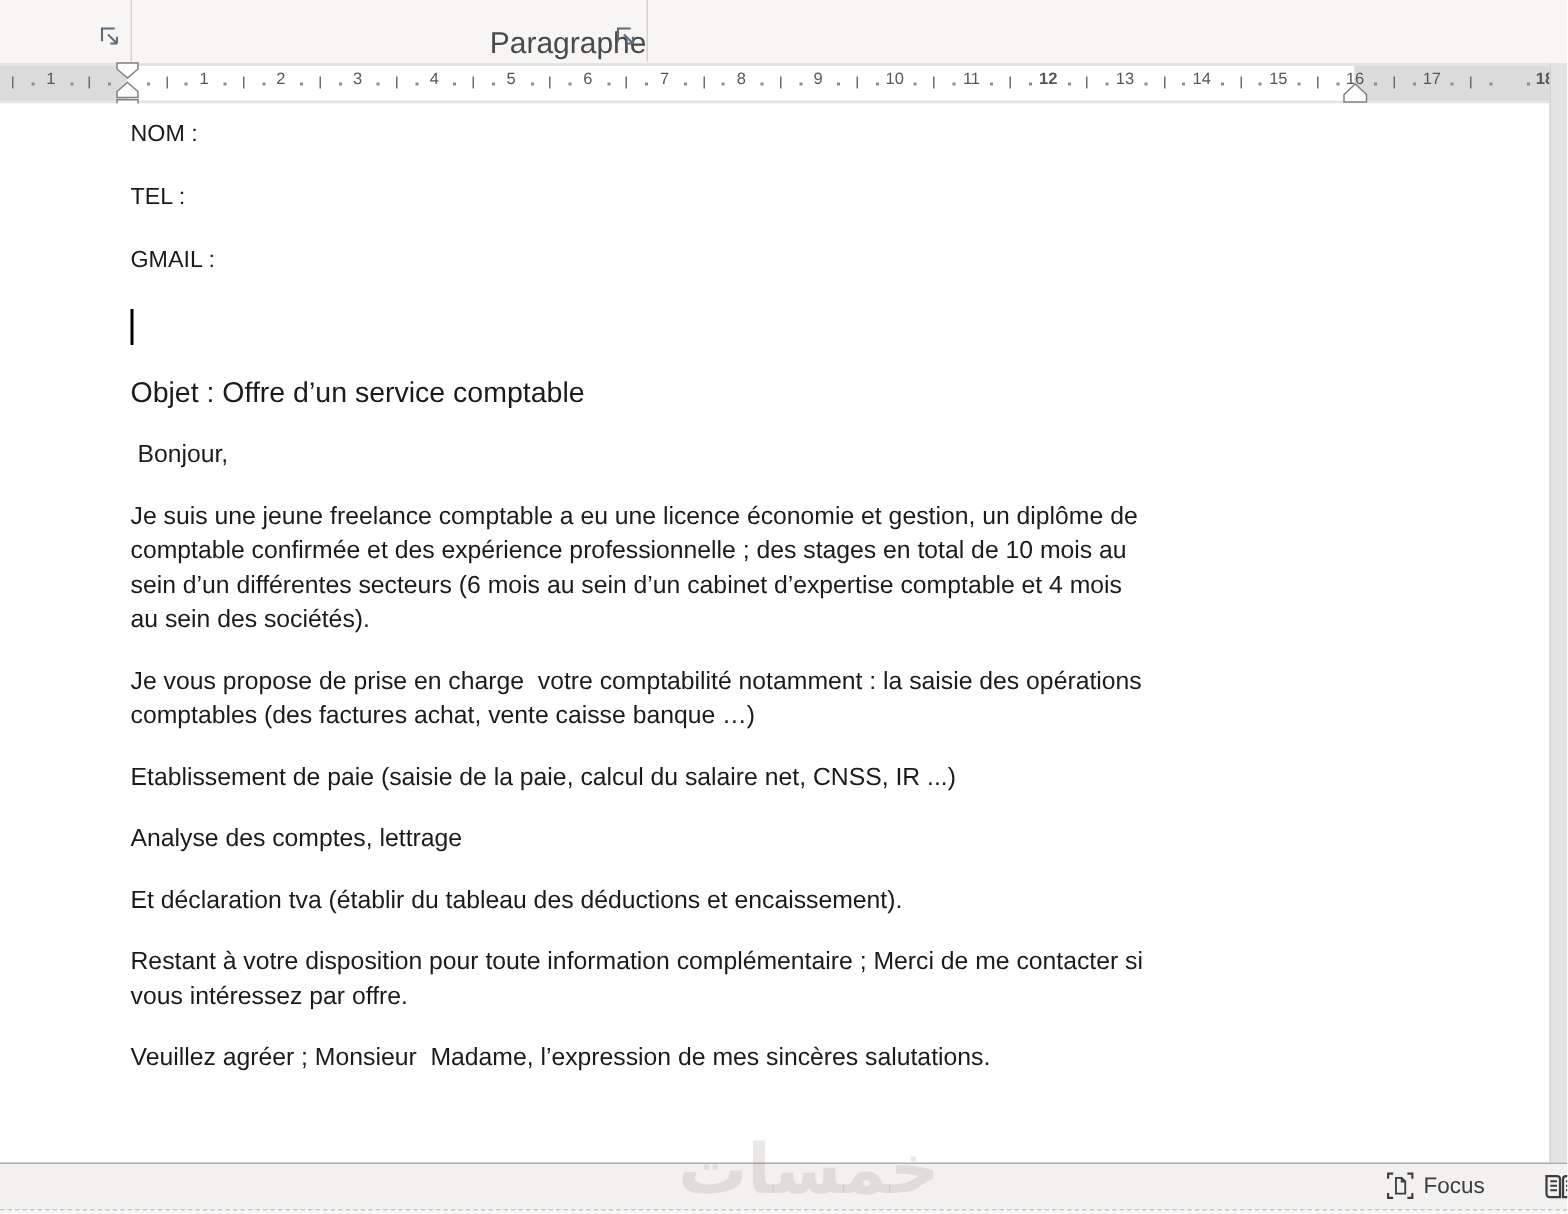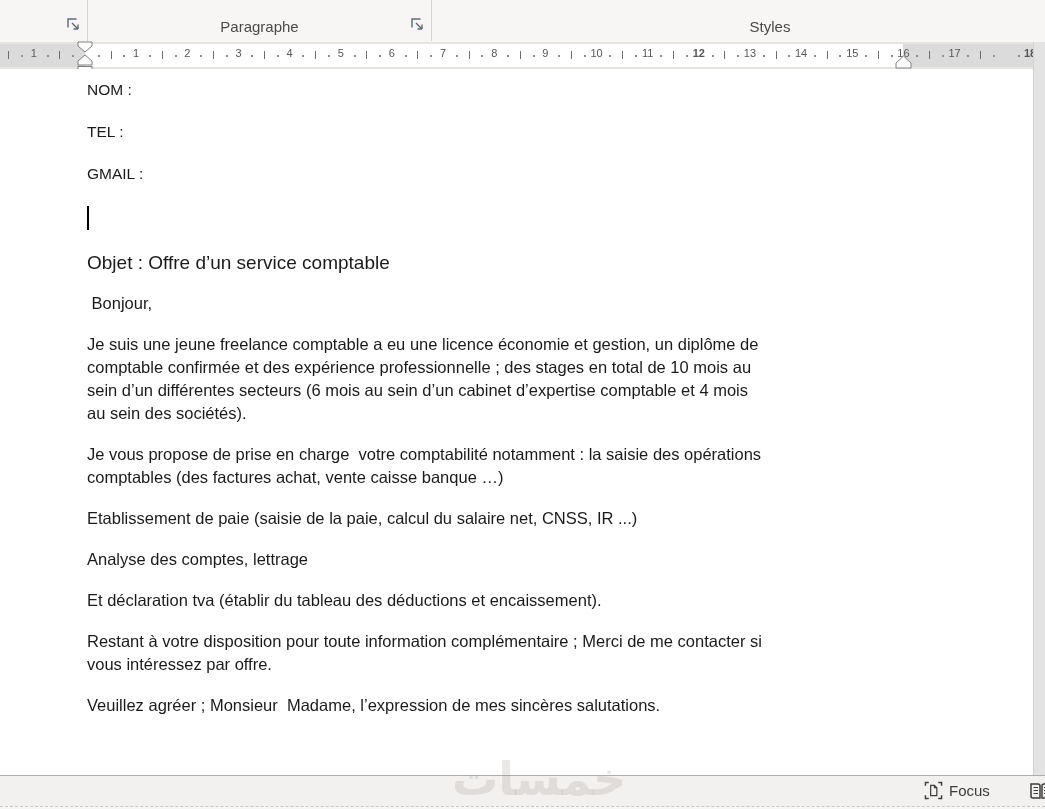--- a/index.html
+++ b/index.html
@@ -2,21 +2,21 @@
 <html><head>
 <meta charset="utf-8">
 <style>
   html,body{margin:0;padding:0;background:#fff;}
   .screen{position:relative;width:1045px;height:809px;overflow:hidden;background:#fff;
           font-family:"Liberation Sans",sans-serif;}
 
   
   .ribbon{position:absolute;left:0;top:0;width:1045px;height:42px;background:#f7f6f4;}
   .ribbon .sep{position:absolute;top:0;width:1px;height:41px;background:#d5d2cf;}
-  .group-label{position:absolute;top:18px;font-size:15px;color:#4a4a4a;text-align:center;}
+  .group-label{position:absolute;top:18px;font-size:20px;color:#4a4a4a;text-align:right;}
   .launcher{position:absolute;top:16px;width:18px;height:18px;background:none;border:none;
             padding:1px;cursor:pointer;}
 
   
   .ruler{position:absolute;left:0;top:42px;width:1033px;height:27px;background:#e6e4e1;}
   .ruler .zone{position:absolute;top:2px;height:23px;}
   .z-margin{background:#dbdbdb;}
   .z-active{background:#ffffff;}
   .tick-num{position:absolute;top:5px;font-size:11px;color:#575757;transform:translateX(-50%);
             font-family:"Liberation Sans",sans-serif;}

